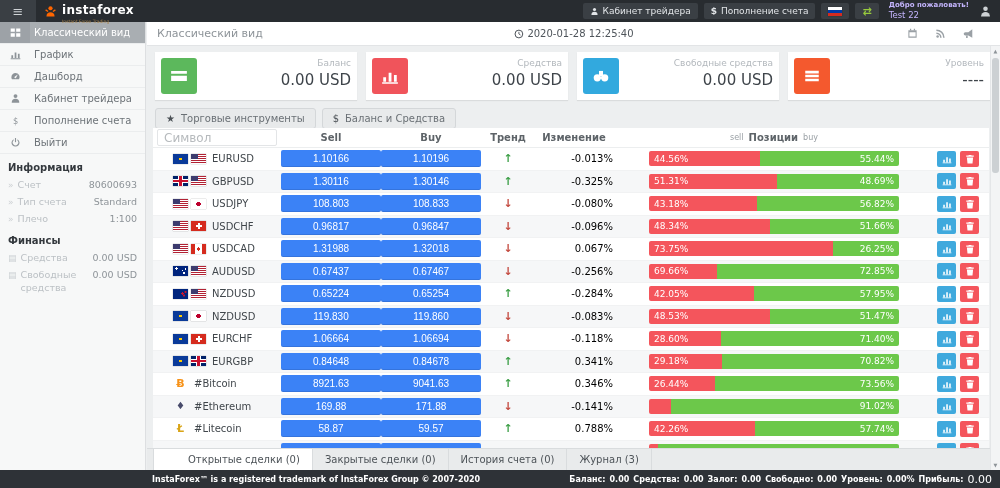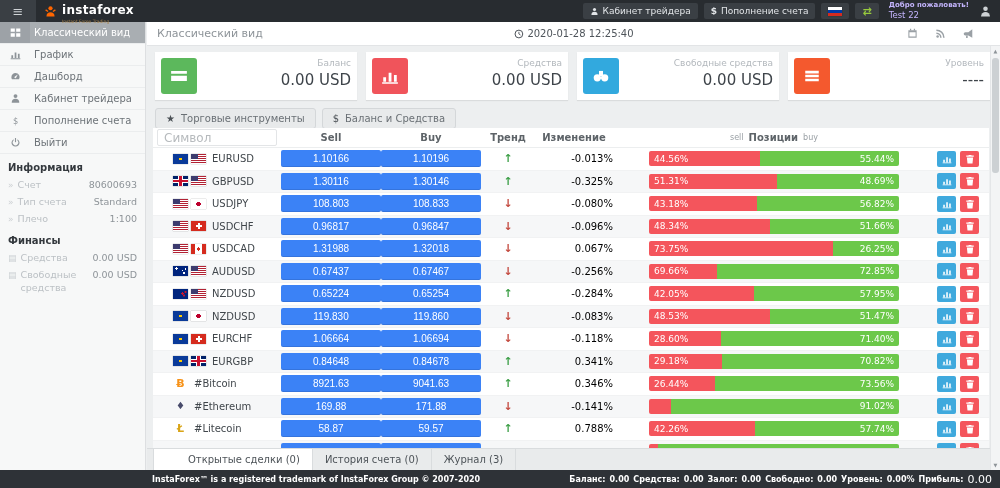--- a/index.html
+++ b/index.html
@@ -912,20 +912,21 @@
                   <path d="M3 5.6h10L12 15H4z"></path>
                 </svg>
               </button>
     </div>
   </div>
         </div>
     </div>
 
     <div class="tabsbar" id="tabs">
   <div class="tab active">Открытые сделки (0)</div>
+  <div class="tab">Закрытые сделки (0)</div>
   <div class="tab">История счета (0)</div>
   <div class="tab">Журнал (3)</div>
       </div>
 
     <div class="scrollbar">
       <div class="sb-arrow up">▲</div>
       <div class="sb-thumb"></div>
       <div class="sb-arrow down">▼</div>
     </div>
   </main>

